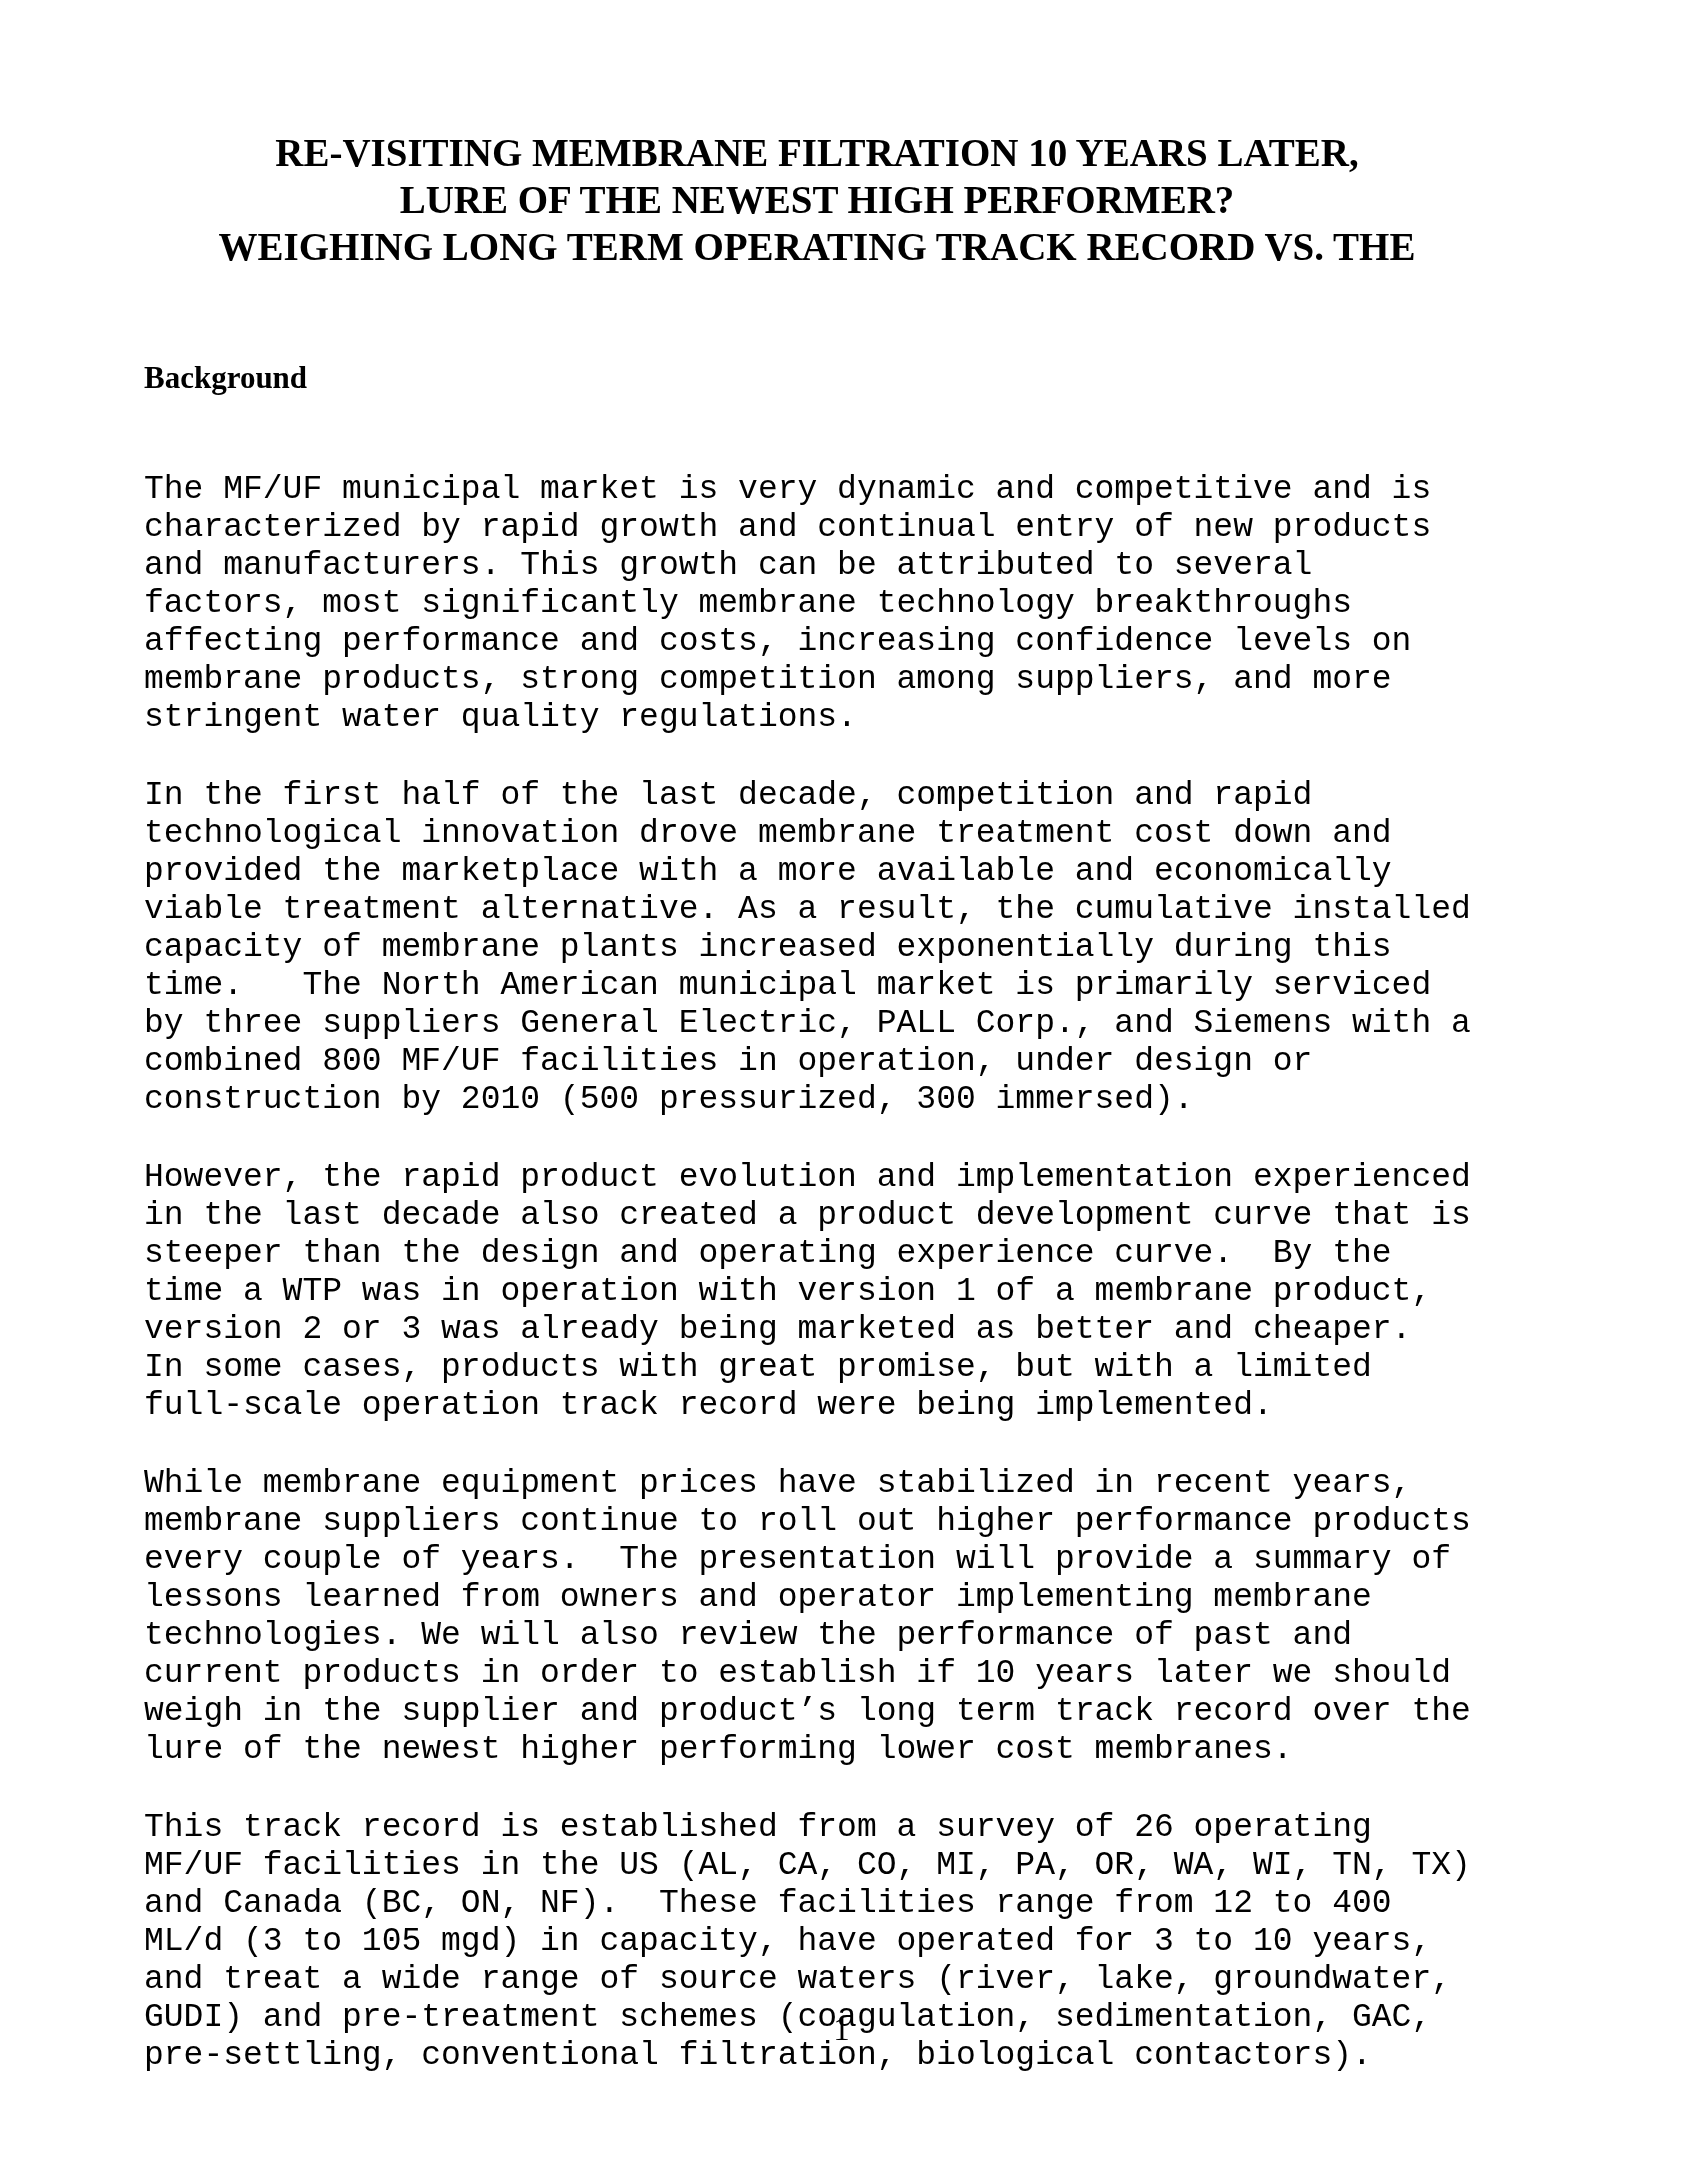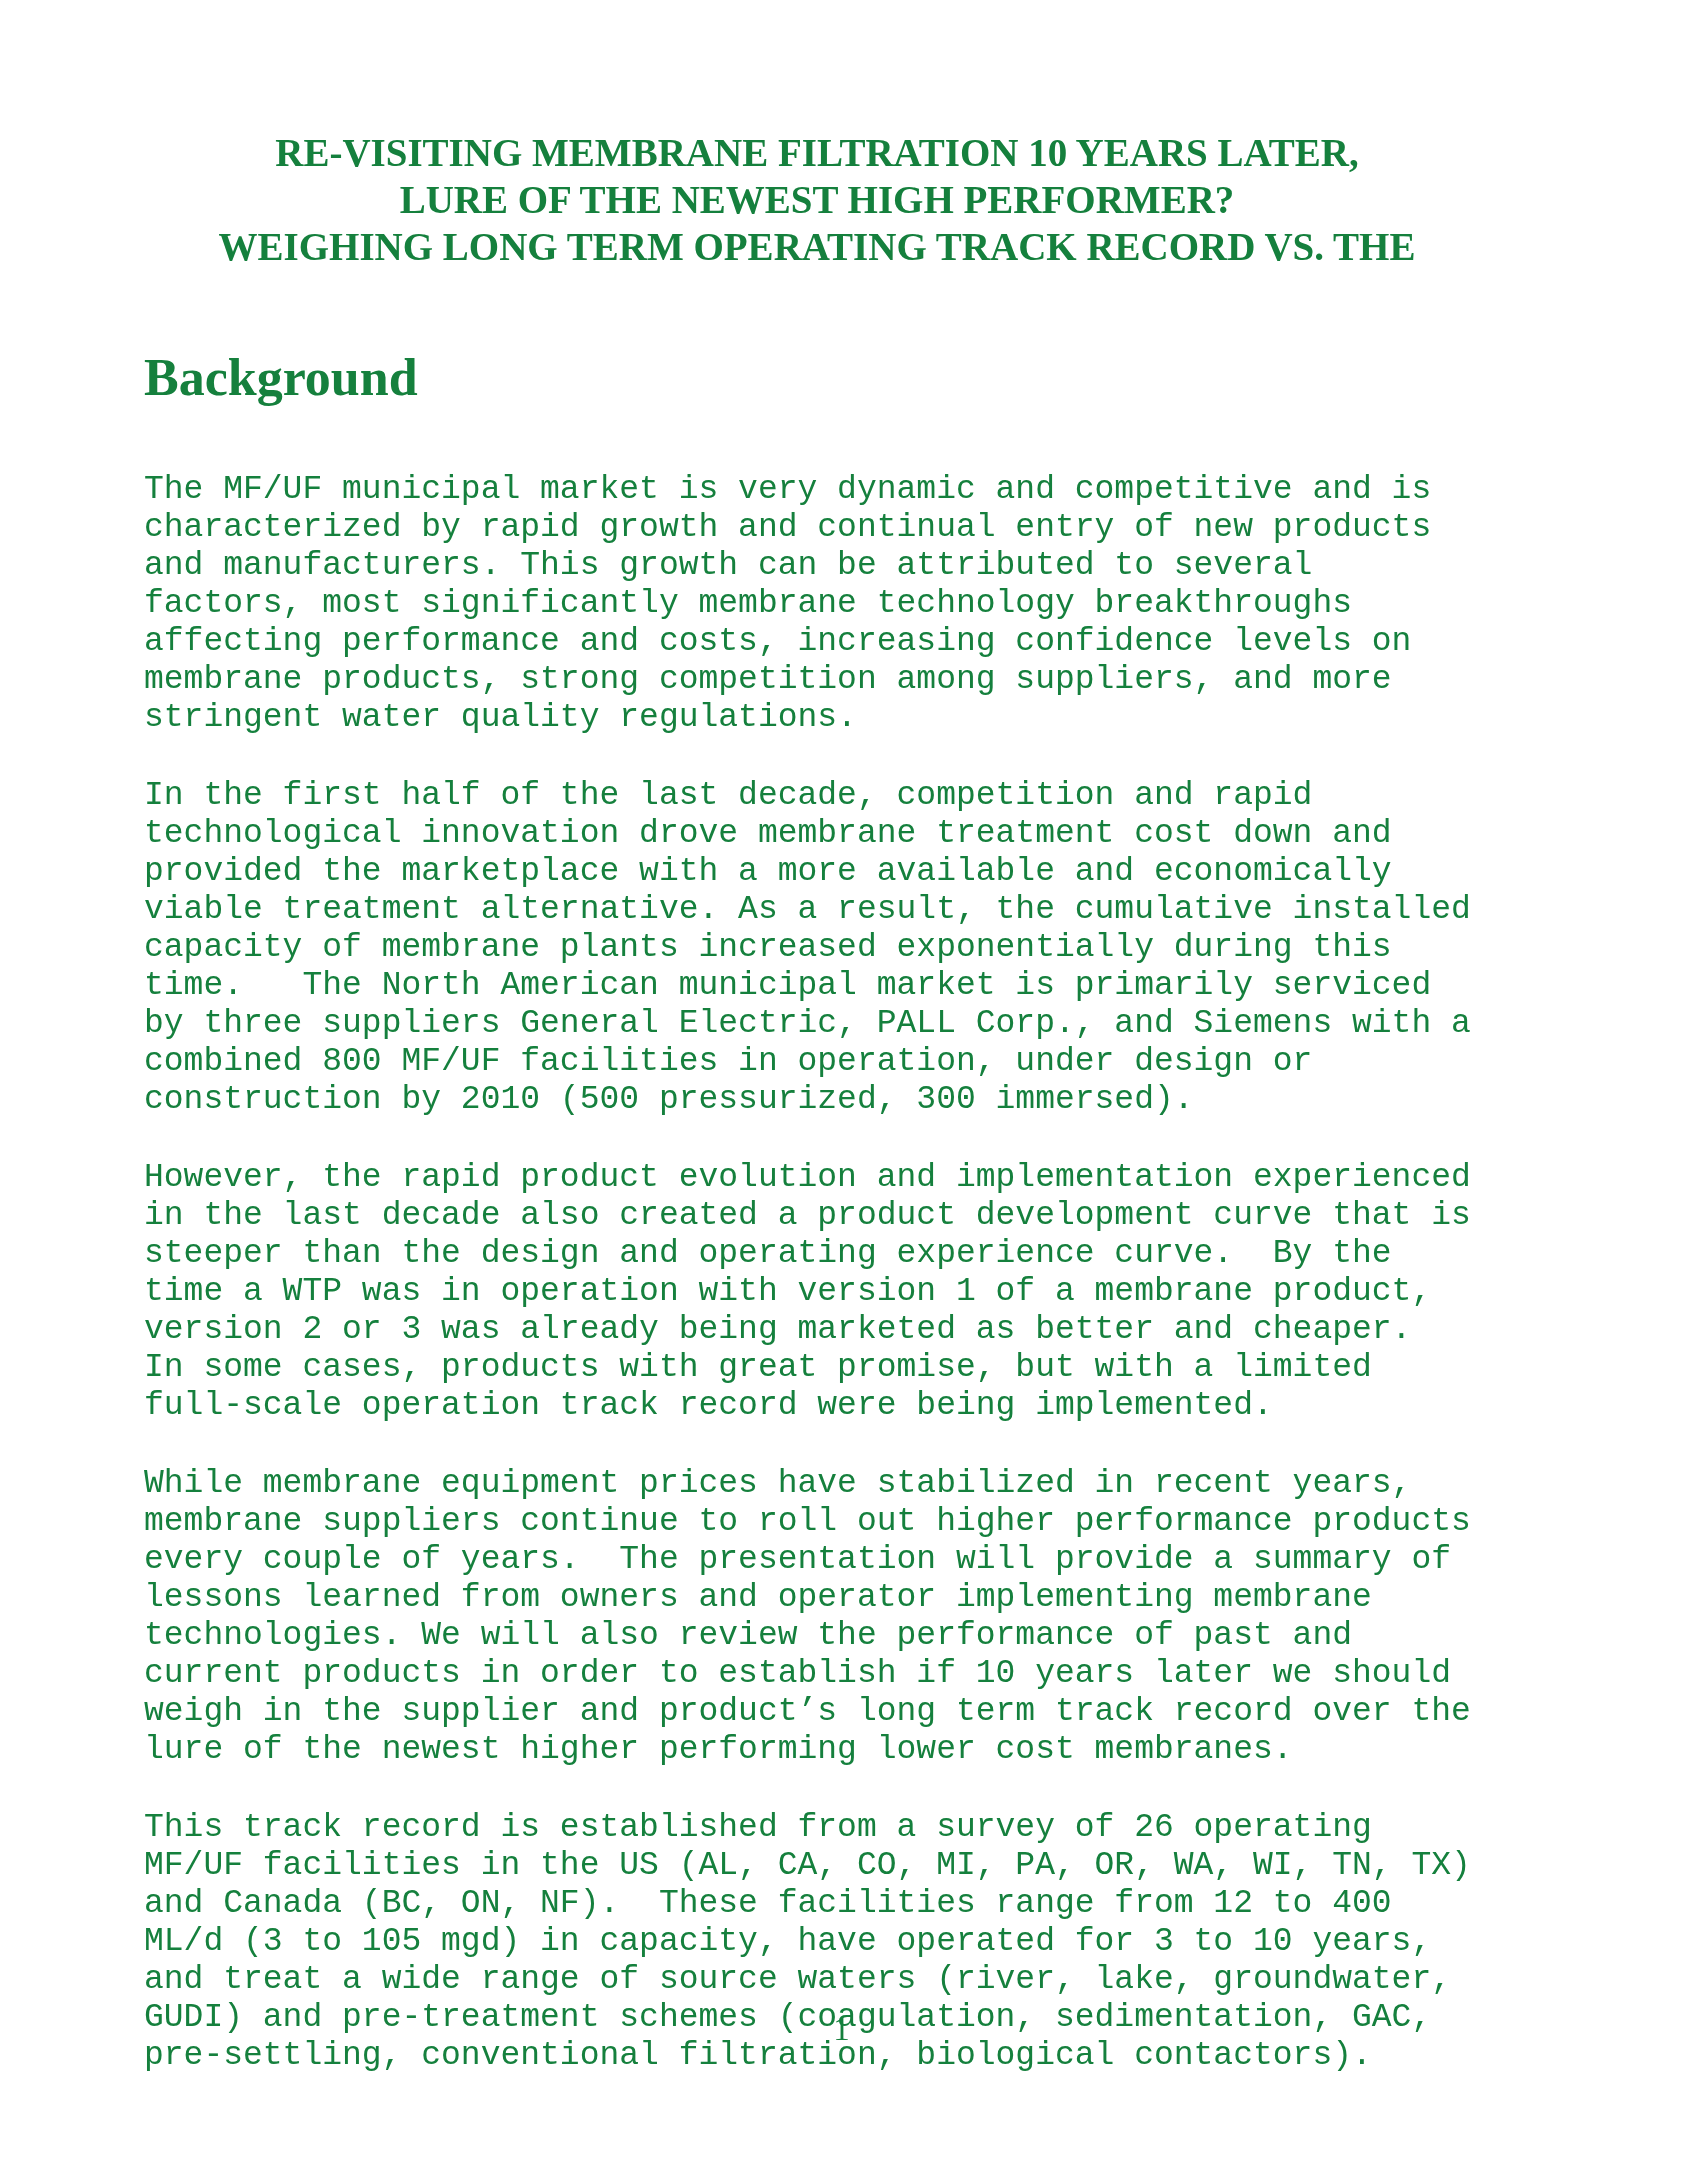--- a/index.html
+++ b/index.html
@@ -5,21 +5,21 @@
   html, body {
     margin: 0;
     padding: 0;
     background: #ffffff;
   }
   .page {
     position: relative;
     width: 1683px;
     height: 2178px;
     background: #ffffff;
-    color: #15803d;
+    color: #000000;
     font-family: "Liberation Serif", serif;
     overflow: hidden;
   }
   .content {
     position: absolute;
     left: 144px;
     top: 0;
     width: 1346px;
   }
   .title-block {
@@ -38,21 +38,21 @@
   }
   .author-line {
     font-size: 33px;
     font-weight: bold;
     font-style: italic;
     line-height: 44px;
     white-space: nowrap;
   }
   .section-heading {
     margin-top: 84px;
-    font-size: 52px;
+    font-size: 31px;
     font-weight: bold;
     line-height: 48px;
     text-align: left;
   }
   .body-text p {
     margin: 40px 0 0 0;
     font-size: 33px;
     line-height: 38px;
     text-align: left;
     white-space: pre-wrap;

